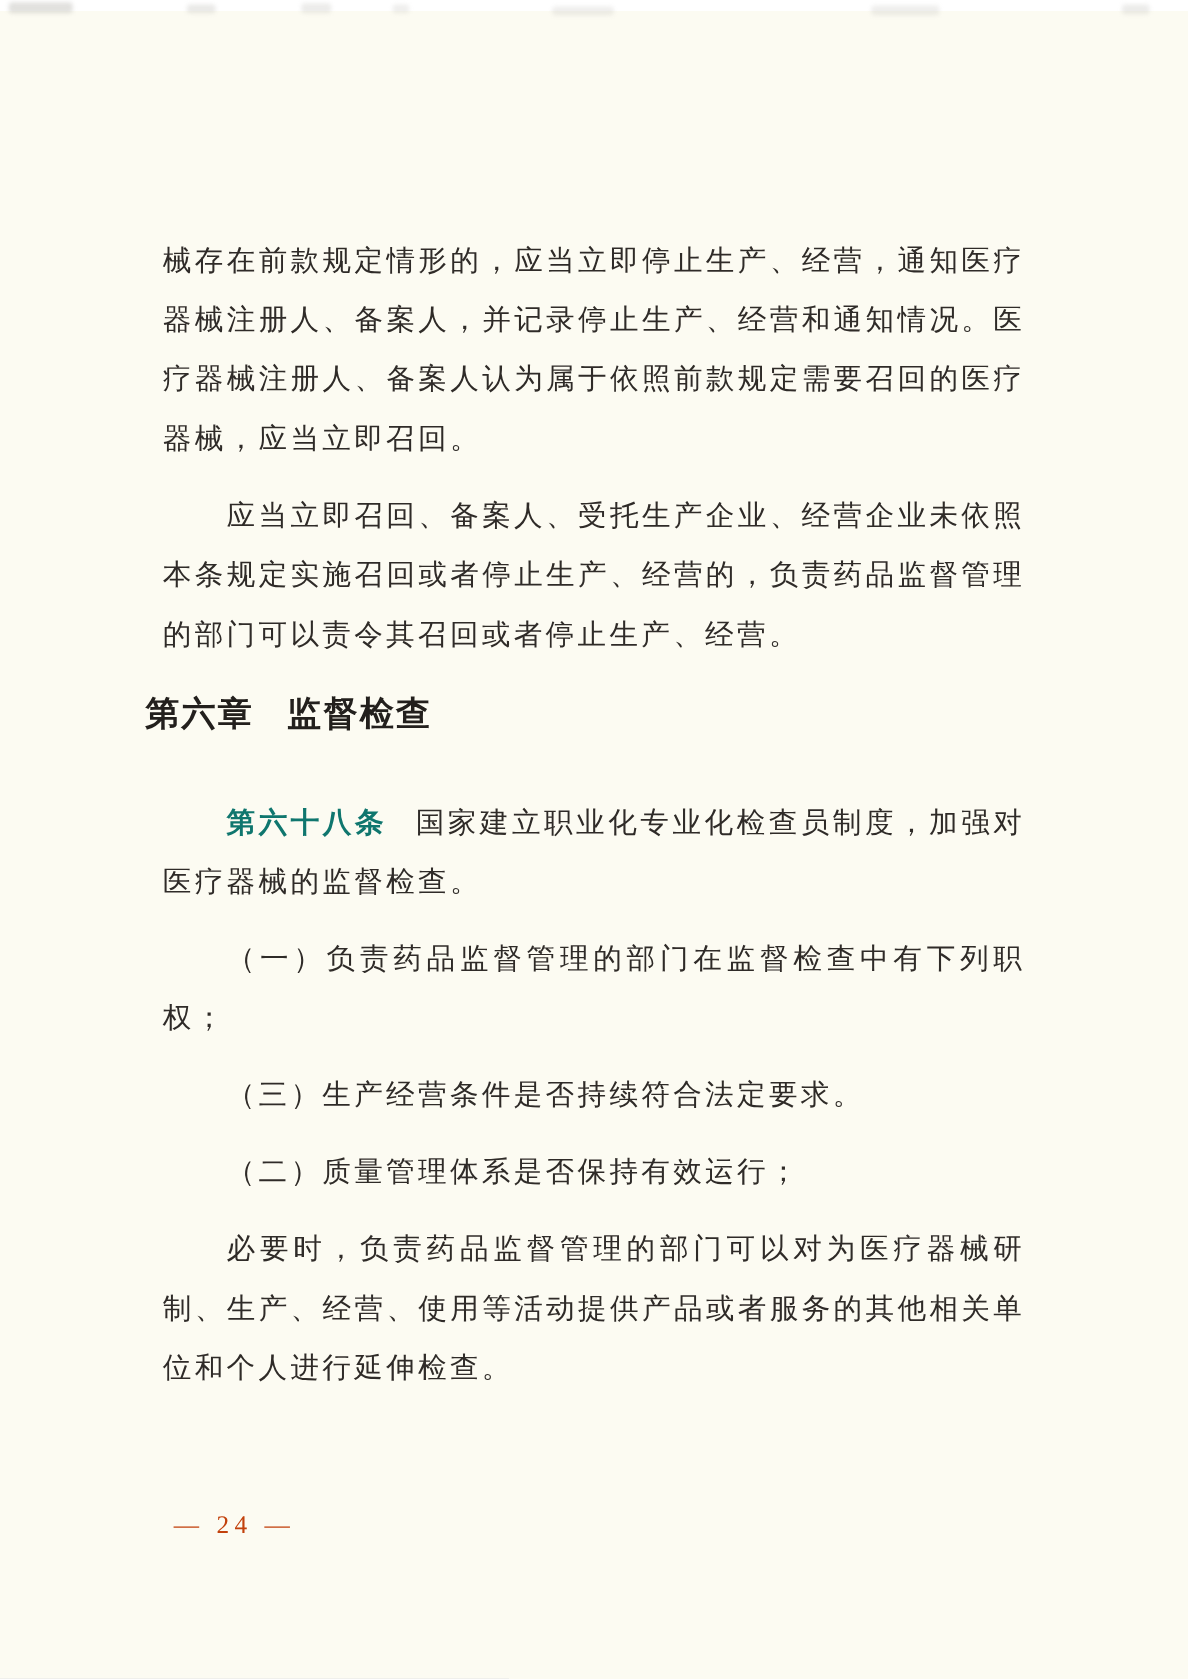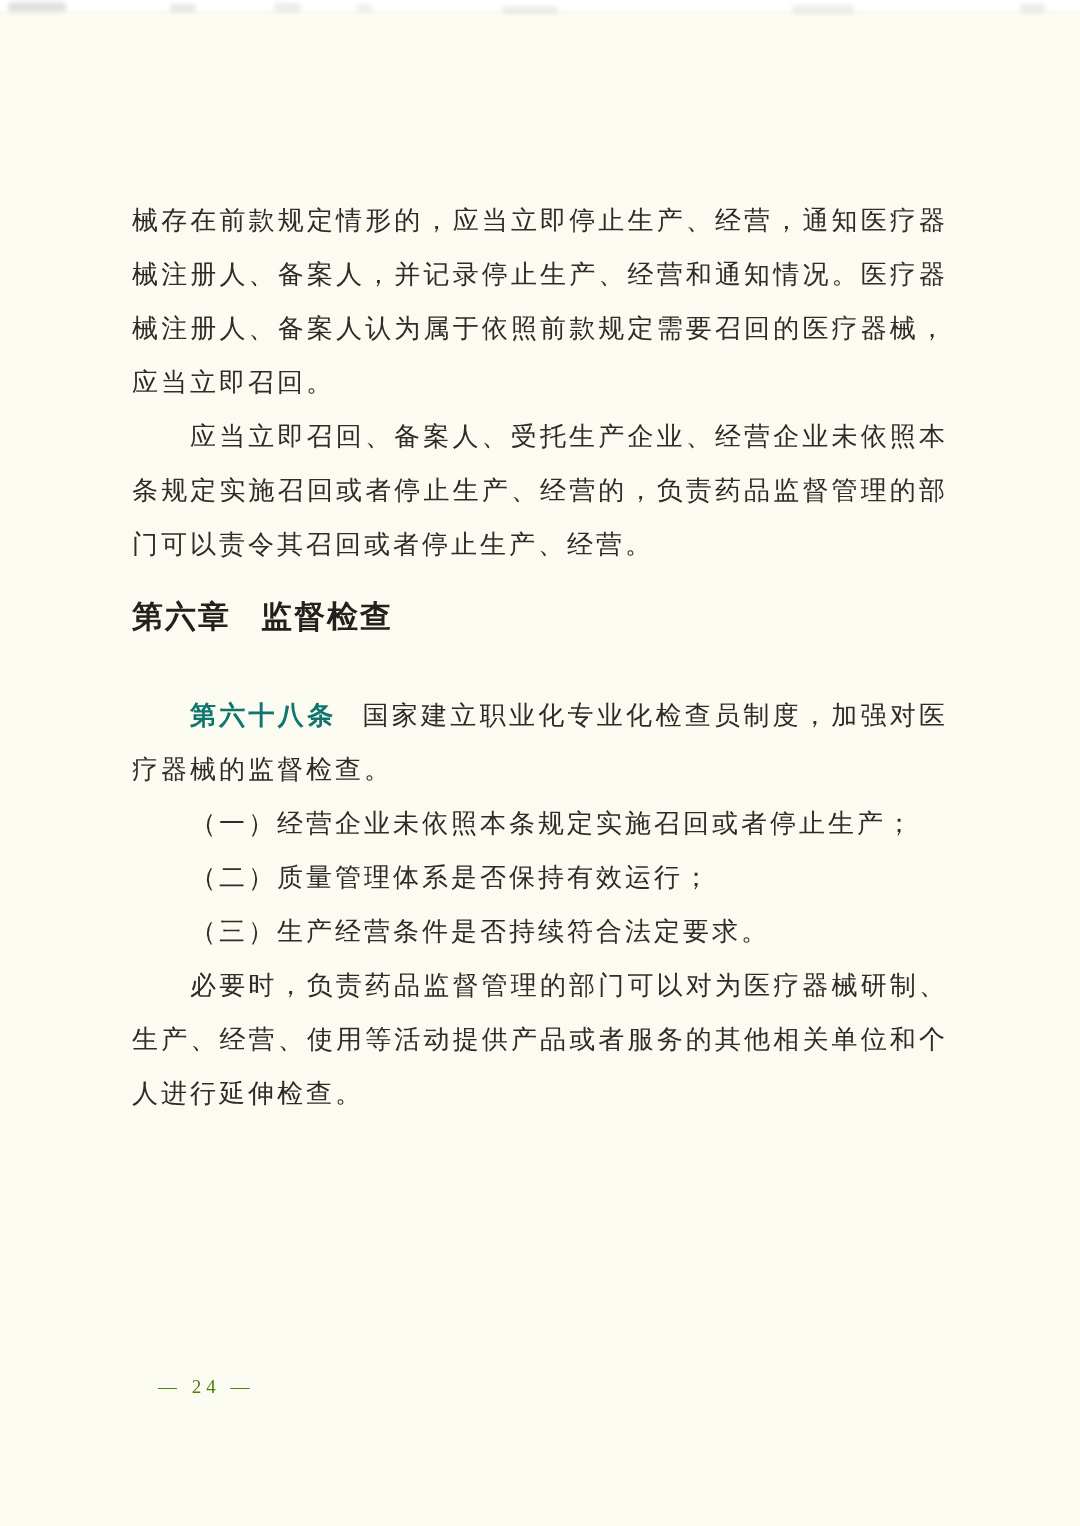--- a/index.html
+++ b/index.html
@@ -25,21 +25,21 @@
   }
   .content{
     position:absolute;
     left:132px;top:194px;width:816px;
     font-size:26px;
     line-height:54px;
     letter-spacing:3px;
     text-align:justify;
     text-justify:inter-character;
   }
-  .content p{margin:0;padding:0;}
+  .content p{margin:16px;padding:0;}
   .indent{text-indent:58px;}
   .art{
     font-weight:bold;
     font-family:"Liberation Sans","DejaVu Sans",sans-serif;
     color:#0f766e;
     margin-right:26px;
   }
   .chapter{
     margin:18px 0 44px 0;
     font-size:31px;
@@ -47,24 +47,24 @@
     font-weight:bold;
     font-family:"Liberation Sans","DejaVu Sans",sans-serif;
     color:#23201d;
     letter-spacing:2px;
     text-indent:0;
   }
   .chapter .gap{display:inline-block;width:30px;}
   .pagenum{
     position:absolute;
     left:158px;top:1371px;
-    font-size:19px;
+    font-size:23px;
     line-height:32px;
     letter-spacing:5px;
-    color:#4d7c0f;
+    color:#c2410c;
   }
 </style>
 </head>
 <body>
 
 <div class="page">
 
   <div class="top-strip"></div>
   <div class="smudge" style="left:8px;top:2px;width:58px;height:10px;"></div>
   <div class="smudge" style="left:170px;top:4px;width:26px;height:8px;opacity:.4;"></div>
@@ -82,25 +82,25 @@
 
     <h2 class="chapter">
       <span>第六章</span><span class="gap"></span><span>监督检查</span>
     </h2>
 
     <p class="indent">
       <span class="art">第六十八条</span><span>国家建立职业化专业化检查员制度，加强对医疗器械的监督检查。</span>
     </p>
 
 
-    <p class="indent">（一）经营企业未依照本条规定实施召回或者停止生产；</p>
+    <p class="indent">（一）负责药品监督管理的部门在监督检查中有下列职权；</p>
+
+    <p class="indent">（三）生产经营条件是否持续符合法定要求。</p>
 
     <p class="indent">（二）质量管理体系是否保持有效运行；</p>
-
-    <p class="indent">（三）生产经营条件是否持续符合法定要求。</p>
 
     <p class="indent">必要时，负责药品监督管理的部门可以对为医疗器械研制、生产、经营、使用等活动提供产品或者服务的其他相关单位和个人进行延伸检查。</p>
 
 
   </div>
 
   <div class="pagenum">— 24 —</div>
 
 </div>
 

